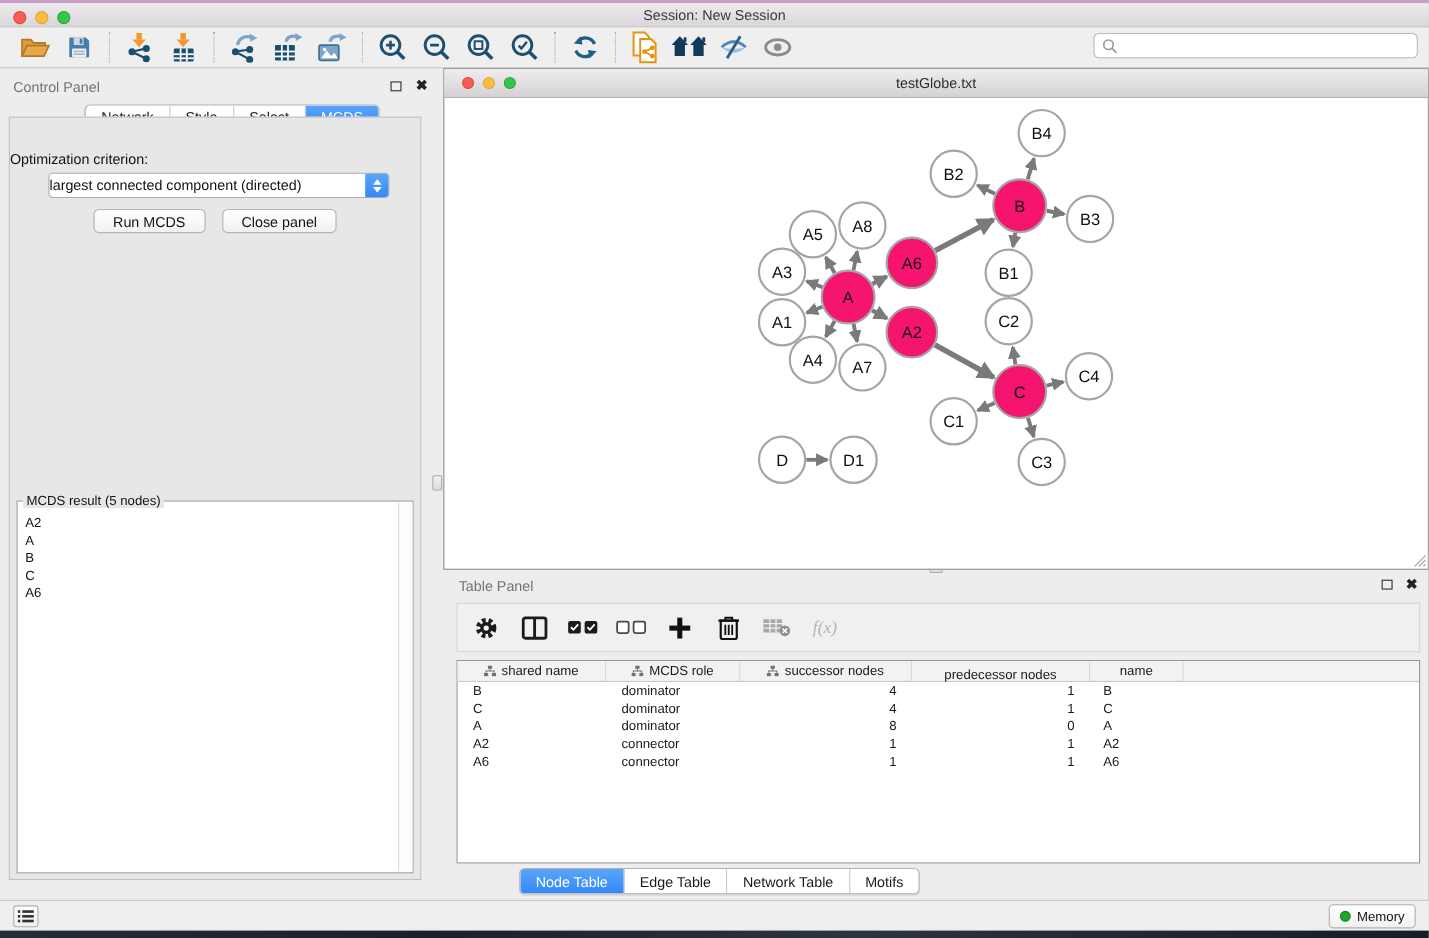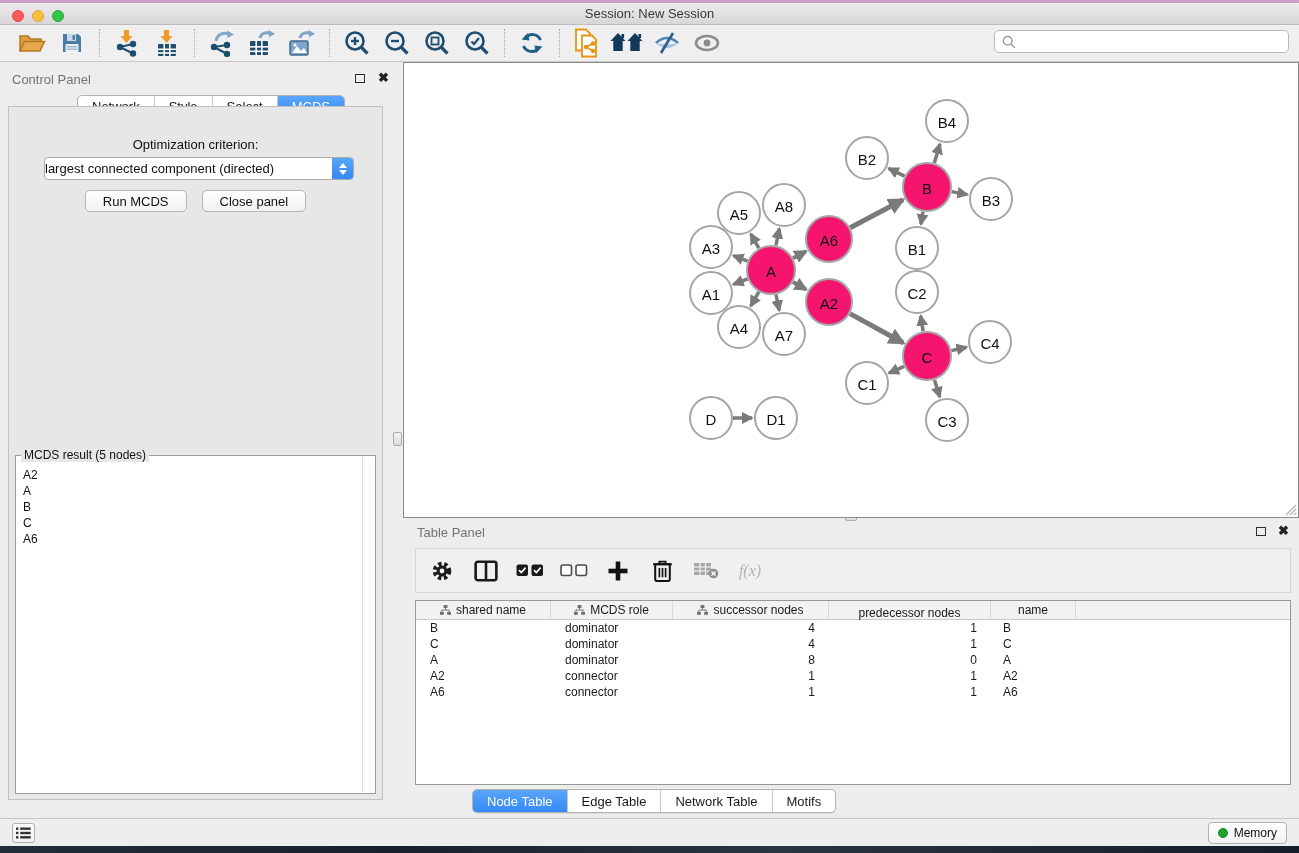--- a/index.html
+++ b/index.html
@@ -45,21 +45,21 @@
     border-left:1px solid #C9C9C9; height:100%; white-space:nowrap; }
   .seg > div:first-child { border-left:none; }
   .seg > div.active { background:linear-gradient(#5AA5F8,#3389F7); color:#FFF; }
 
   
   .cp-header { left:12px; top:72px; }
   .cp-icons { position:absolute; left:355px; top:73px; display:flex; gap:13px; align-items:center; }
   .cp-tabs { position:absolute; left:77px; top:95px; height:22px; }
   .cp-body { position:absolute; left:8px; top:106px; width:375px; height:694px;
     background:#E8E7E8; border:1px solid #C2C1C2; }
-  .cp-optlabel { position:absolute; left:0; width:100%; top:30px; text-align:center; font-size:13px; color:#111; }
+  .cp-optlabel { position:absolute; left:0; width:100%; top:30px; font-size:13px; color:#111; }
   .cp-select { position:absolute; left:35px; top:50px; width:310px; height:23px; background:#FFF;
     border:1px solid #ABABAB; border-radius:4px; font-size:13px; color:#111;
     display:flex; align-items:center; padding-left:0; }
   .cp-stepper { position:absolute; right:0px; top:0px; bottom:0px; width:21px;
     background:linear-gradient(#5AA5F8,#3389F7); border-radius:0 3px 3px 0;
     display:flex; flex-direction:column; align-items:center; justify-content:center; gap:2px; }
   .tri-up { width:0; height:0; border-left:4px solid transparent; border-right:4px solid transparent; border-bottom:5px solid #FFF; }
   .tri-down { width:0; height:0; border-left:4px solid transparent; border-right:4px solid transparent; border-top:5px solid #FFF; }
   .cp-buttons { position:absolute; left:0; width:100%; top:83px; display:flex; justify-content:center; gap:15px; }
   .aqua-btn { height:22px; padding:0 17px; background:linear-gradient(#FFFFFF,#F2F1F2);
@@ -342,20 +342,28 @@
         <div>A6</div>
       </div>
       <div class="result-scroll"></div>
     </div>
   </div>
 
   <div class="v-grip"></div>
   <div class="h-grip"></div>
 
   <div class="netwin">
+    <div class="wtitle">
+      <div class="lights">
+        <div class="light red"></div>
+        <div class="light yellow"></div>
+        <div class="light green"></div>
+      </div>
+      <span>testGlobe.txt</span>
+    </div>
     <svg id="graph-svg" class="graph-area" viewBox="0 0 894 429">
       <defs>
         <marker id="arrowhead" viewBox="0 0 10 10" refX="8.5" refY="5" markerWidth="3.4" markerHeight="3.4" orient="auto" markerUnits="strokeWidth">
           <path d="M0,0 L10,5 L0,10 z" fill="#7A7A7A"></path>
         </marker>
       </defs>
       <g id="edges-layer">
           <line x1="343.7" y1="189.9" x2="329.4" y2="195.4" stroke="#7A7A7A" stroke-width="3.5" marker-end="url(#arrowhead)"></line>
           <line x1="343.7" y1="172.1" x2="329.4" y2="166.6" stroke="#7A7A7A" stroke-width="3.5" marker-end="url(#arrowhead)"></line>
           <line x1="354.8" y1="202.8" x2="346.7" y2="217.1" stroke="#7A7A7A" stroke-width="3.5" marker-end="url(#arrowhead)"></line>

